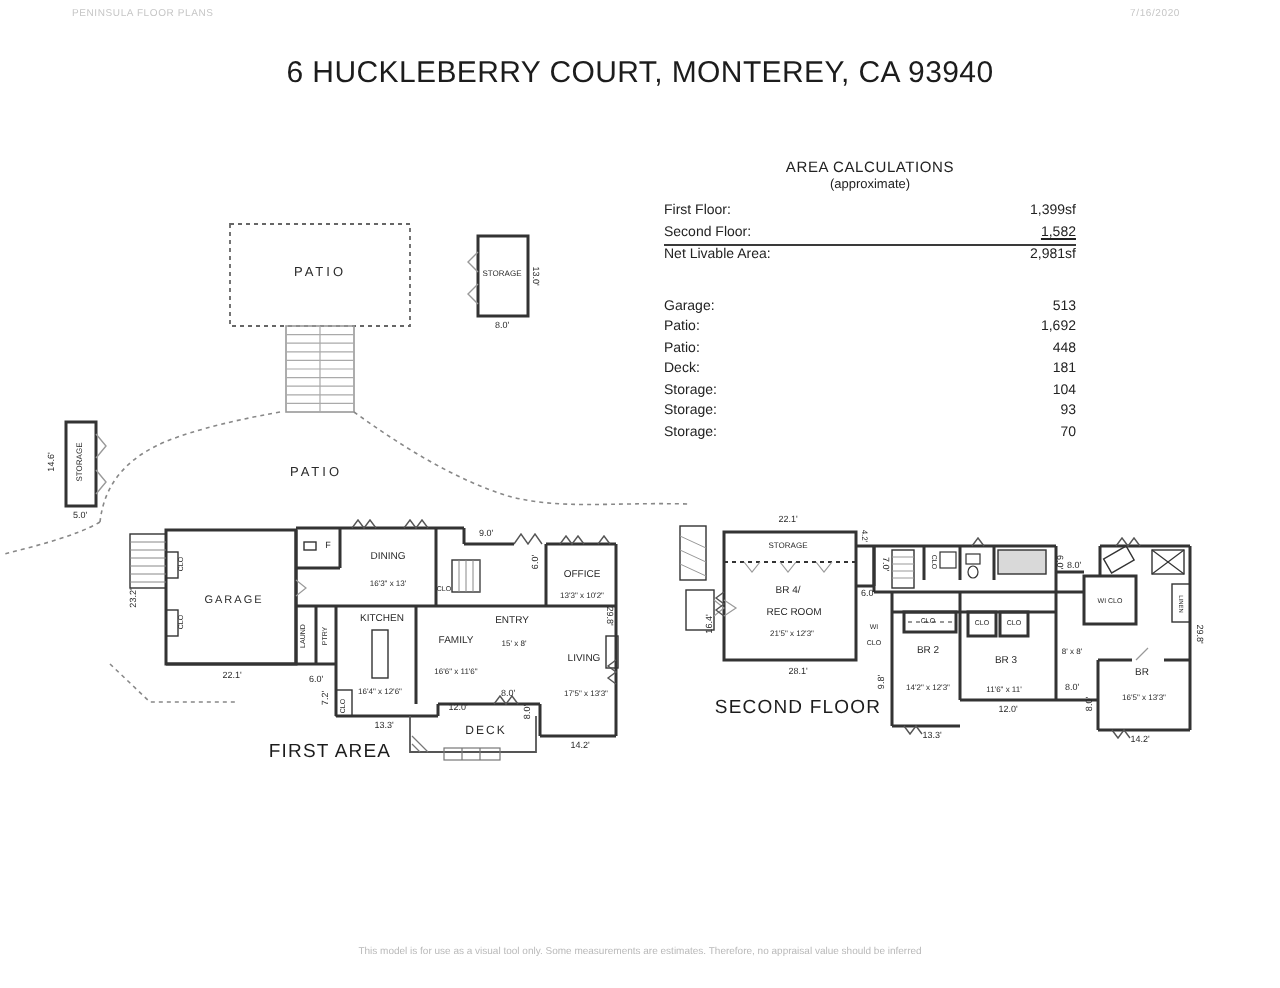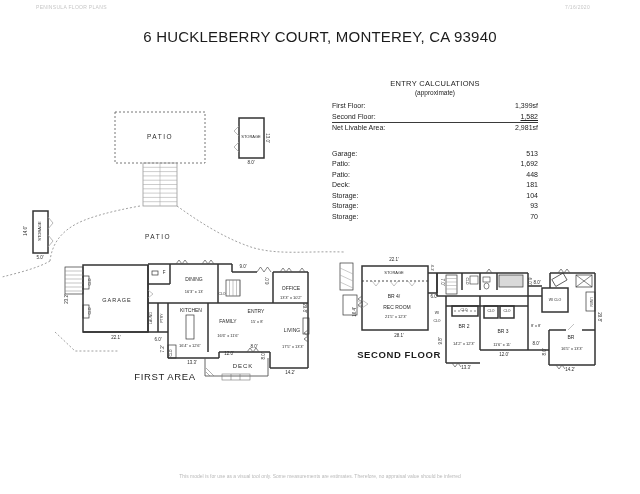--- a/index.html
+++ b/index.html
@@ -32,21 +32,21 @@
 <body>
 
 <div id="page">
 
   <div class="hdr" id="hdr-left">PENINSULA FLOOR PLANS</div>
   <div class="hdr" id="hdr-right">7/16/2020</div>
 
   <div id="main-title">6 HUCKLEBERRY COURT, MONTEREY, CA 93940</div>
 
   <div id="area-calc">
-    <div id="ac-heading">ENTRY CALCULATIONS</div>
+    <div id="ac-heading">AREA CALCULATIONS</div>
     <div id="ac-sub">(approximate)</div>
     <div class="ac-rows">
       <div class="ac-row">
         <span>First Floor:</span>
         <span class="ac-val">1,399sf</span>
       </div>
       <div class="ac-row uline">
         <span>Second Floor:</span>
         <span class="ac-val">1,582</span>
       </div>
@@ -249,16 +249,16 @@
       <span class="plan-label" style="left: 536px; top: 344px; font-size: 4.5px; transform: translate(-50%, -50%);">8.0'</span>
       <span class="plan-label" style="left: 545px; top: 352px; font-size: 4.5px; transform: translate(-50%, -50%) rotate(-90deg);">8.0'</span>
       <span class="plan-label" style="left: 571px; top: 337px; font-size: 5px; transform: translate(-50%, -50%);">BR</span>
       <span class="plan-label" style="left: 572px; top: 349px; font-size: 4px; transform: translate(-50%, -50%);">16'5" x 13'3"</span>
       <span class="plan-label" style="left: 570px; top: 370px; font-size: 4.5px; transform: translate(-50%, -50%);">14.2'</span>
       <span class="plan-label" style="left: 599px; top: 317px; font-size: 4.5px; transform: translate(-50%, -50%) rotate(90deg);">29.8'</span>
       <span class="plan-label" style="left: 590px; top: 302px; font-size: 3px; transform: translate(-50%, -50%) rotate(90deg);">LINEN</span>
     </div>
 
   <div class="floor-title" style="left:165px;top:376px;">FIRST AREA</div>
-  <div class="floor-title" style="left:399px;top:354px;font-weight:bold;">SECOND FLOOR</div>
+  <div class="floor-title" style="left:399px;top:354px;">SECOND FLOOR</div>
 
   <div id="footer-note">This model is for use as a visual tool only. Some measurements are estimates. Therefore, no appraisal value should be inferred</div>
 </div>
 
 </body></html>

